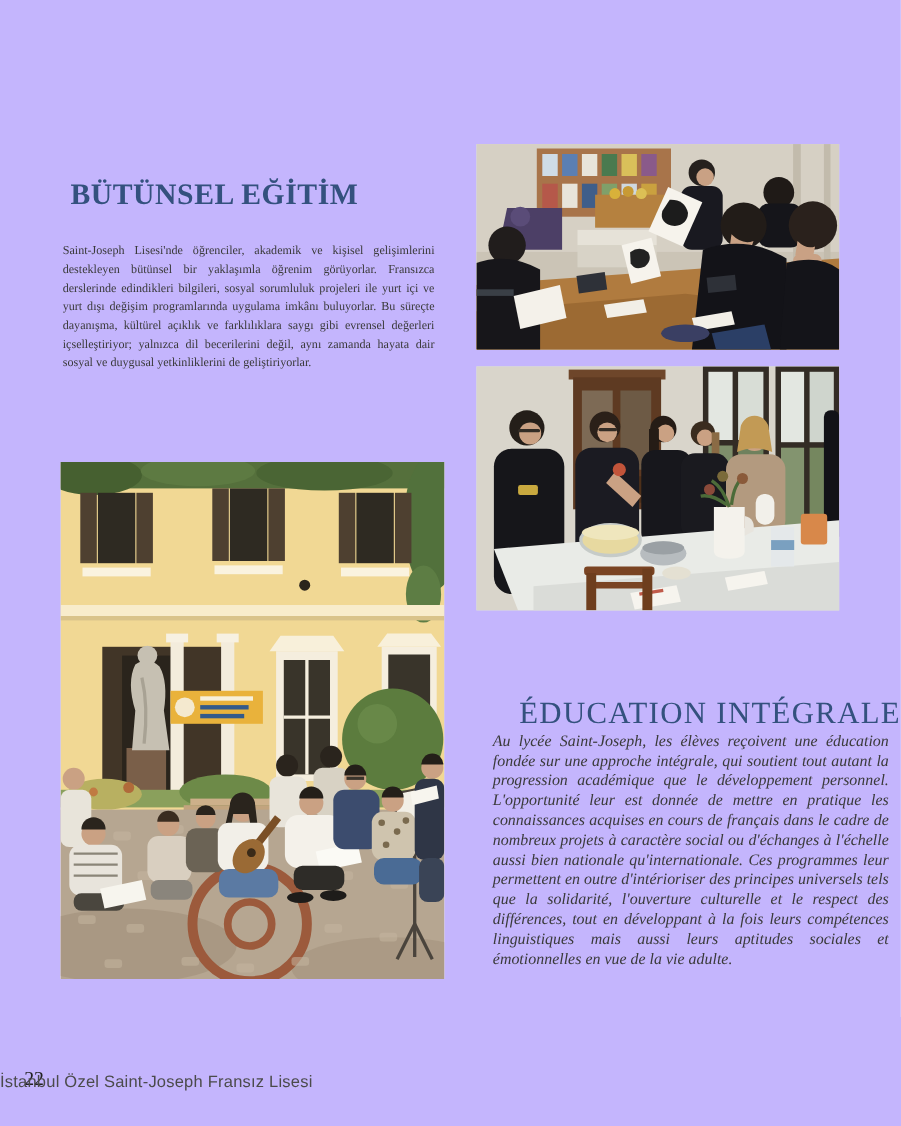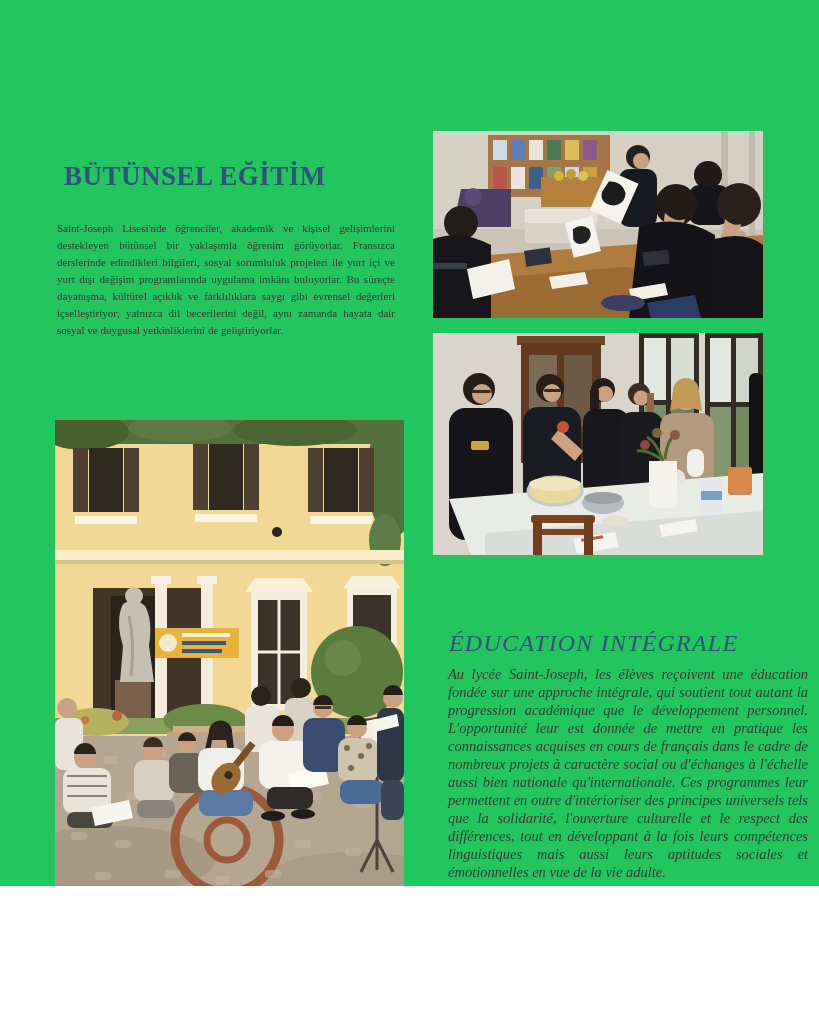--- a/index.html
+++ b/index.html
@@ -1,22 +1,22 @@
 <!DOCTYPE html>
 <html lang="tr" style="--heading: #34517e; --body-text: #3a3a3a; --footer-text: #4b4b4b;"><head>
 <meta charset="utf-8">
 <title>Saint-Joseph — page 22</title>
 <style>
   html,body{margin:0;padding:0;background:#ffffff}
-  .page{position:relative;width:819px;height:886px;background:#22c55e;overflow:hidden;
+  .page{position:relative;width:819px;height:1024px;background:#c4b5fd;overflow:hidden;
         font-family:"Liberation Serif",serif}
   
   .heading-tr{position:absolute;left:64px;top:143px;font-size:27px;font-weight:700;
               letter-spacing:.5px;color:var(--heading,#34517e);white-space:nowrap}
-  .heading-fr{position:absolute;left:449px;top:614px;font-size:24px;font-style:italic;
+  .heading-fr{position:absolute;left:472px;top:614px;font-size:28px;
               font-weight:400;letter-spacing:1.2px;color:var(--heading,#34517e);white-space:nowrap}
   
   .para{position:absolute;text-align:justify;color:var(--body-text,#3a3a3a);hyphens:auto}
   .para-tr{left:57px;top:209px;width:338px;font-size:11px;line-height:17px}
   .para-fr{left:448px;top:650px;width:360px;font-size:14.5px;line-height:18px;font-style:italic}
   
   .photo{position:absolute;overflow:hidden;background:#ddd}
   .photo svg{display:block;width:100%;height:100%}
   #photo-library{left:433px;top:131px;width:330px;height:187px}
   #photo-kitchen{left:433px;top:333px;width:330px;height:222px}

